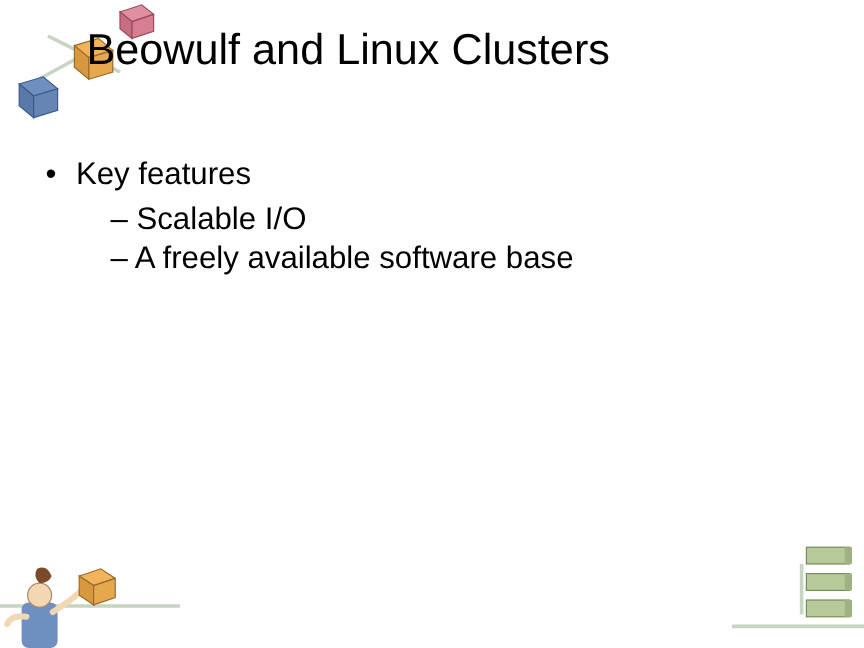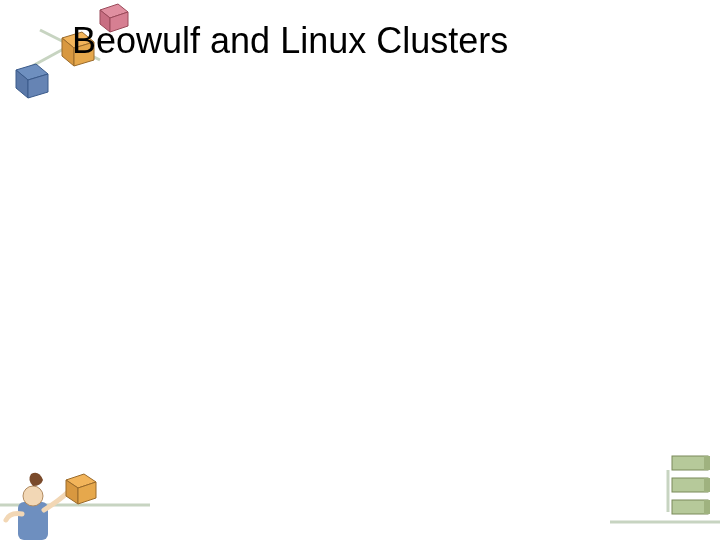--- a/index.html
+++ b/index.html
@@ -137,17 +137,29 @@
     <g fill="#9fb27f">
       <rect x="94" y="6" width="6" height="14"></rect>
       <rect x="94" y="28" width="6" height="14"></rect>
       <rect x="94" y="50" width="6" height="14"></rect>
     </g>
   </svg>
 
   <div class="title">Beowulf and Linux Clusters</div>
 
   <div class="body">
+    <div class="l1">
+      <span class="bullet">•</span>
+      <span>Key features</span>
+    </div>
     <div class="subs">
+      <div class="l2">
+        <span class="dash">–</span>
+        <span>Scalable I/O</span>
+      </div>
+      <div class="l2">
+        <span class="dash">–</span>
+        <span>A freely available software base</span>
+      </div>
     </div>
   </div>
 
 </div>
 
 </body></html>

